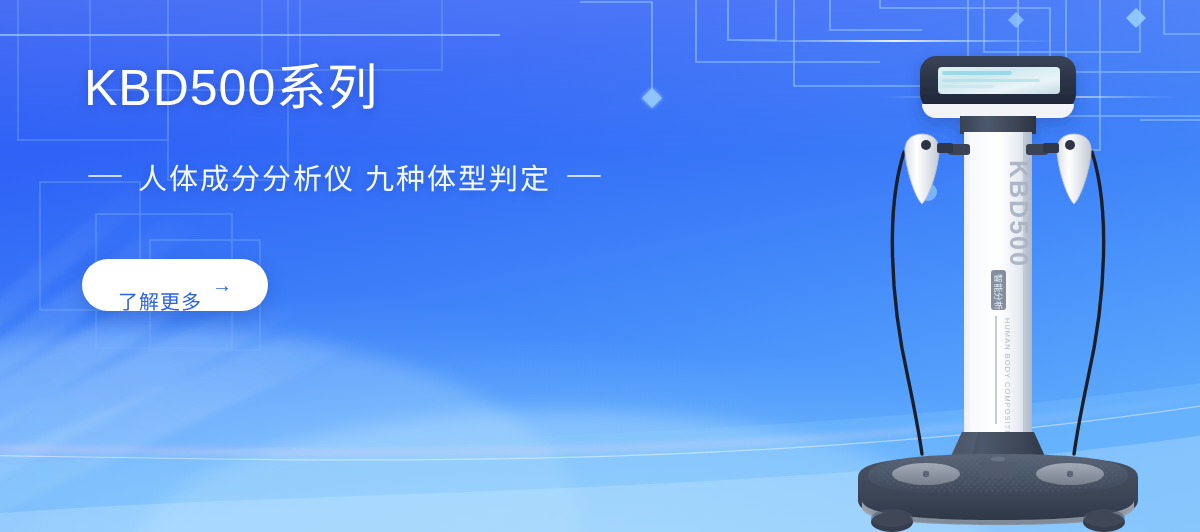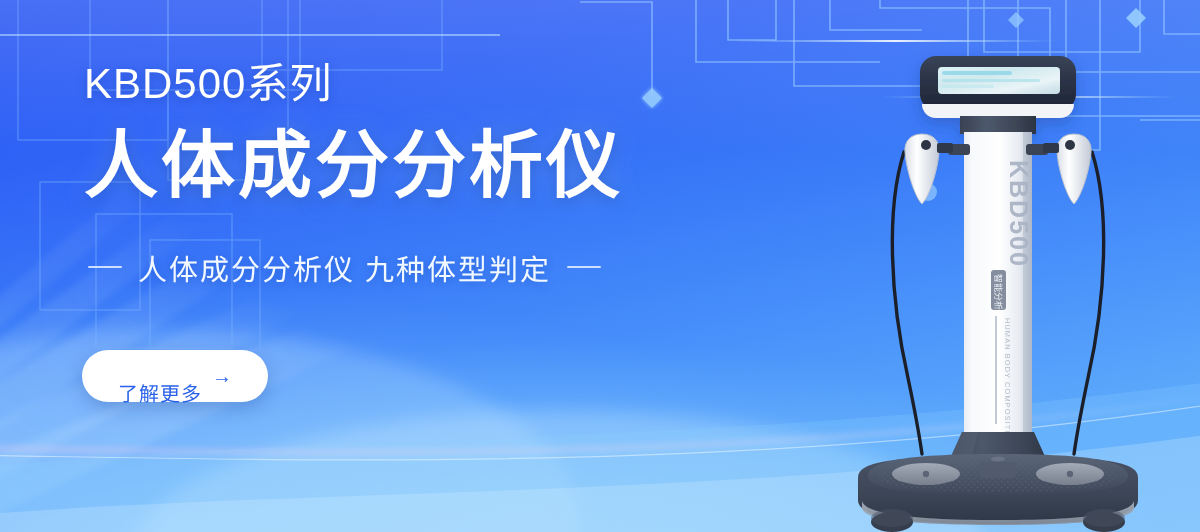--- a/index.html
+++ b/index.html
@@ -19,23 +19,23 @@
 
   
   .layer{position:absolute;inset:0;pointer-events:none;}
 
   
   .circuit{position:absolute;top:0;right:0;width:620px;height:210px;opacity:.95;}
 
   
   .content{position:absolute;left:84px;top:62px;width:620px;z-index:6;}
   .eyebrow{
-    font-size:42px;line-height:1.05;color:#ffffff;font-weight:400;letter-spacing:1px;
+    font-size:50px;line-height:1.05;color:#ffffff;font-weight:400;letter-spacing:1px;
     text-shadow:0 2px 10px rgba(10,50,150,.35);
-    margin:0 0 20px 0;
+    margin:0 0 12px 0;
   }
   .headline{
     font-size:74px;line-height:1.08;font-weight:700;color:#ffffff;letter-spacing:3px;
     margin:0;
     text-shadow:0 3px 16px rgba(8,48,150,.45), 0 0 26px rgba(180,225,255,.35);
   }
   .subwrap{display:flex;align-items:center;gap:16px;margin-top:40px;margin-left:4px;}
   .subdash{width:34px;height:2px;background:rgba(255,255,255,.75);border-radius:2px;flex:0 0 auto;}
   .subtitle{
     font-size:29px;color:#f2f8ff;letter-spacing:2px;font-weight:400;white-space:nowrap;
@@ -316,21 +316,20 @@
         <ellipse cx="54" cy="474" rx="21" ry="10" fill="#363e4d"></ellipse>
         <ellipse cx="54" cy="470" rx="21" ry="9" fill="#49526380"></ellipse>
         <ellipse cx="266" cy="474" rx="21" ry="10" fill="#363e4d"></ellipse>
         <ellipse cx="266" cy="470" rx="21" ry="9" fill="#49526380"></ellipse>
       </g>
     </svg>
   </div>
 
   <div class="content">
     <div class="eyebrow">KBD500系列</div>
-    <h1 class="headline">人体成分分析仪</h1>
 
     <div class="subwrap">
       <span class="subdash"></span>
       <span class="subtitle">人体成分分析仪  九种体型判定</span>
       <span class="subdash"></span>
     </div>
 
     <button class="cta">
       <span class="cta-label">了解更多</span>
       <span class="cta-arrow">→</span>

